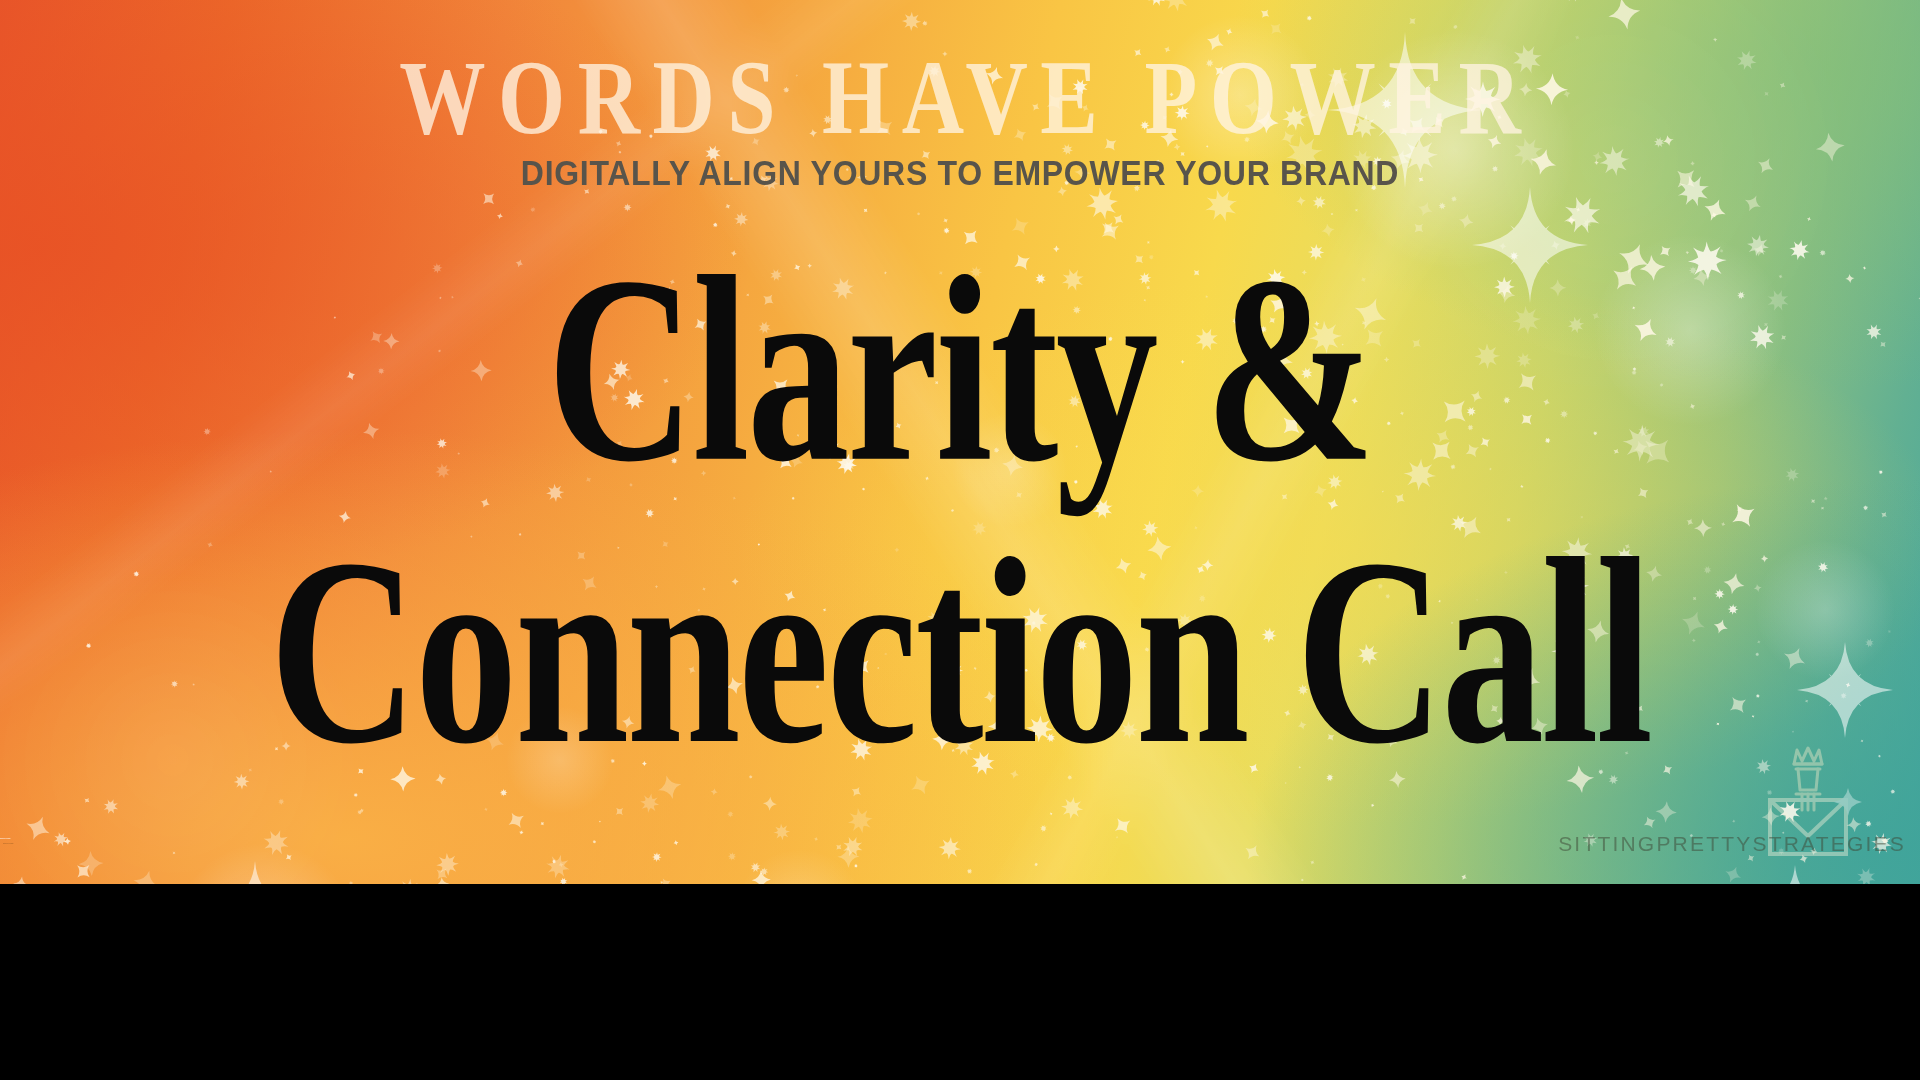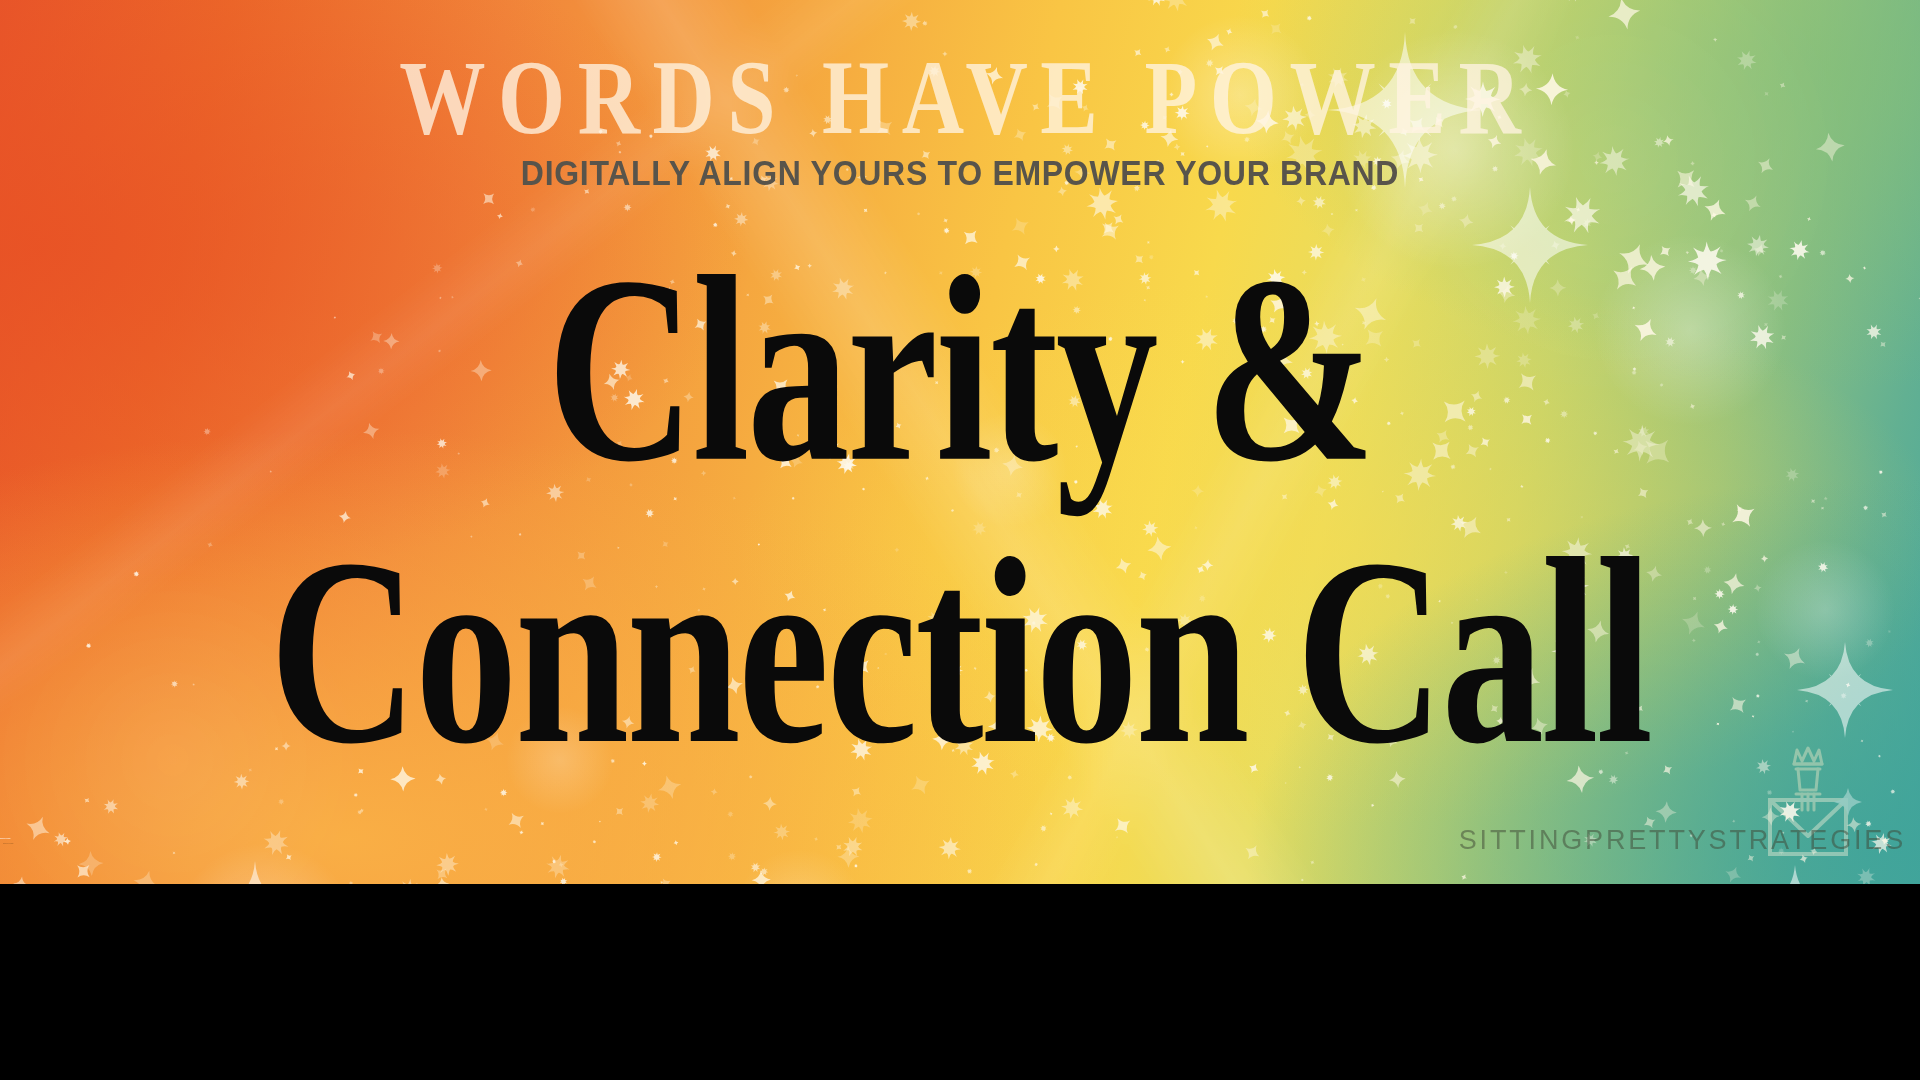--- a/index.html
+++ b/index.html
@@ -136,21 +136,21 @@
     right:14px;
     bottom:14px;
     display:flex;
     align-items:flex-end;
     gap:0;
     z-index:7;
     pointer-events:none;
   }
   .watermark-text{
     font-family:"Liberation Sans", sans-serif;
-    font-size:27px;
+    font-size:21px;
     font-weight:400;
     letter-spacing:.105em;
     color:rgba(62,70,52,.50);
     white-space:nowrap;
     position:relative;
     bottom:14px;
   }
   .watermark-mark{
     position:absolute;
     right:34px;

